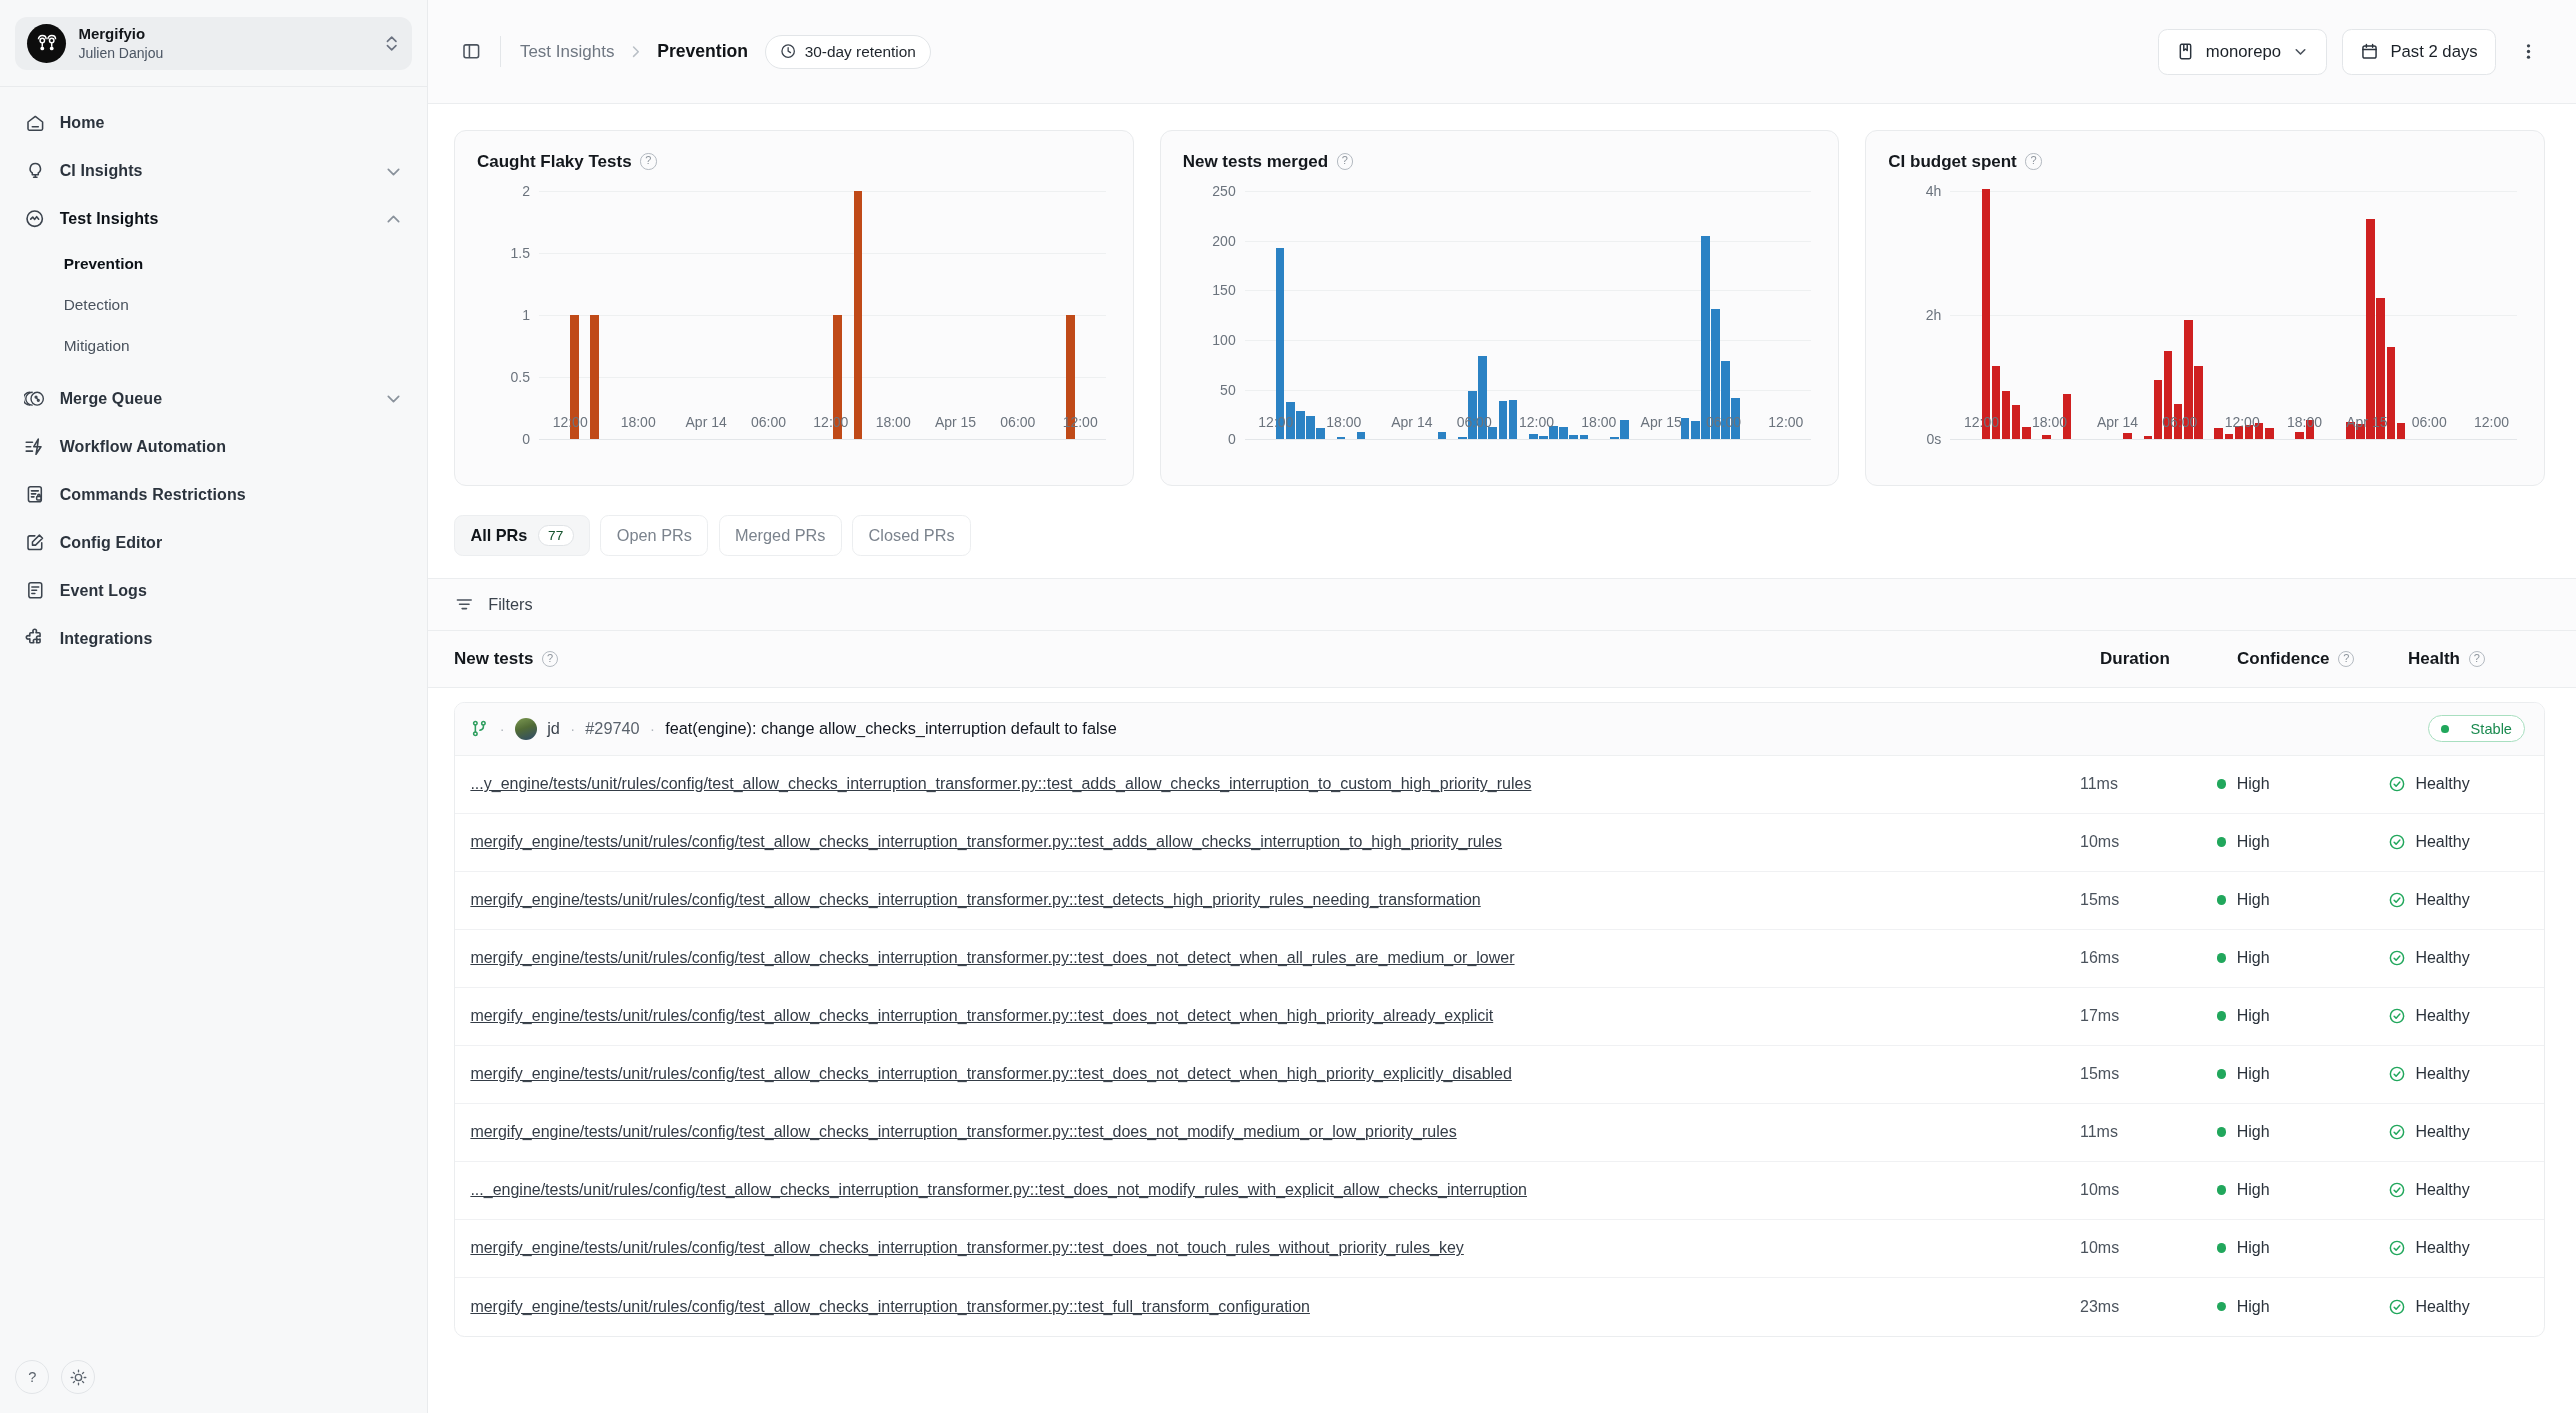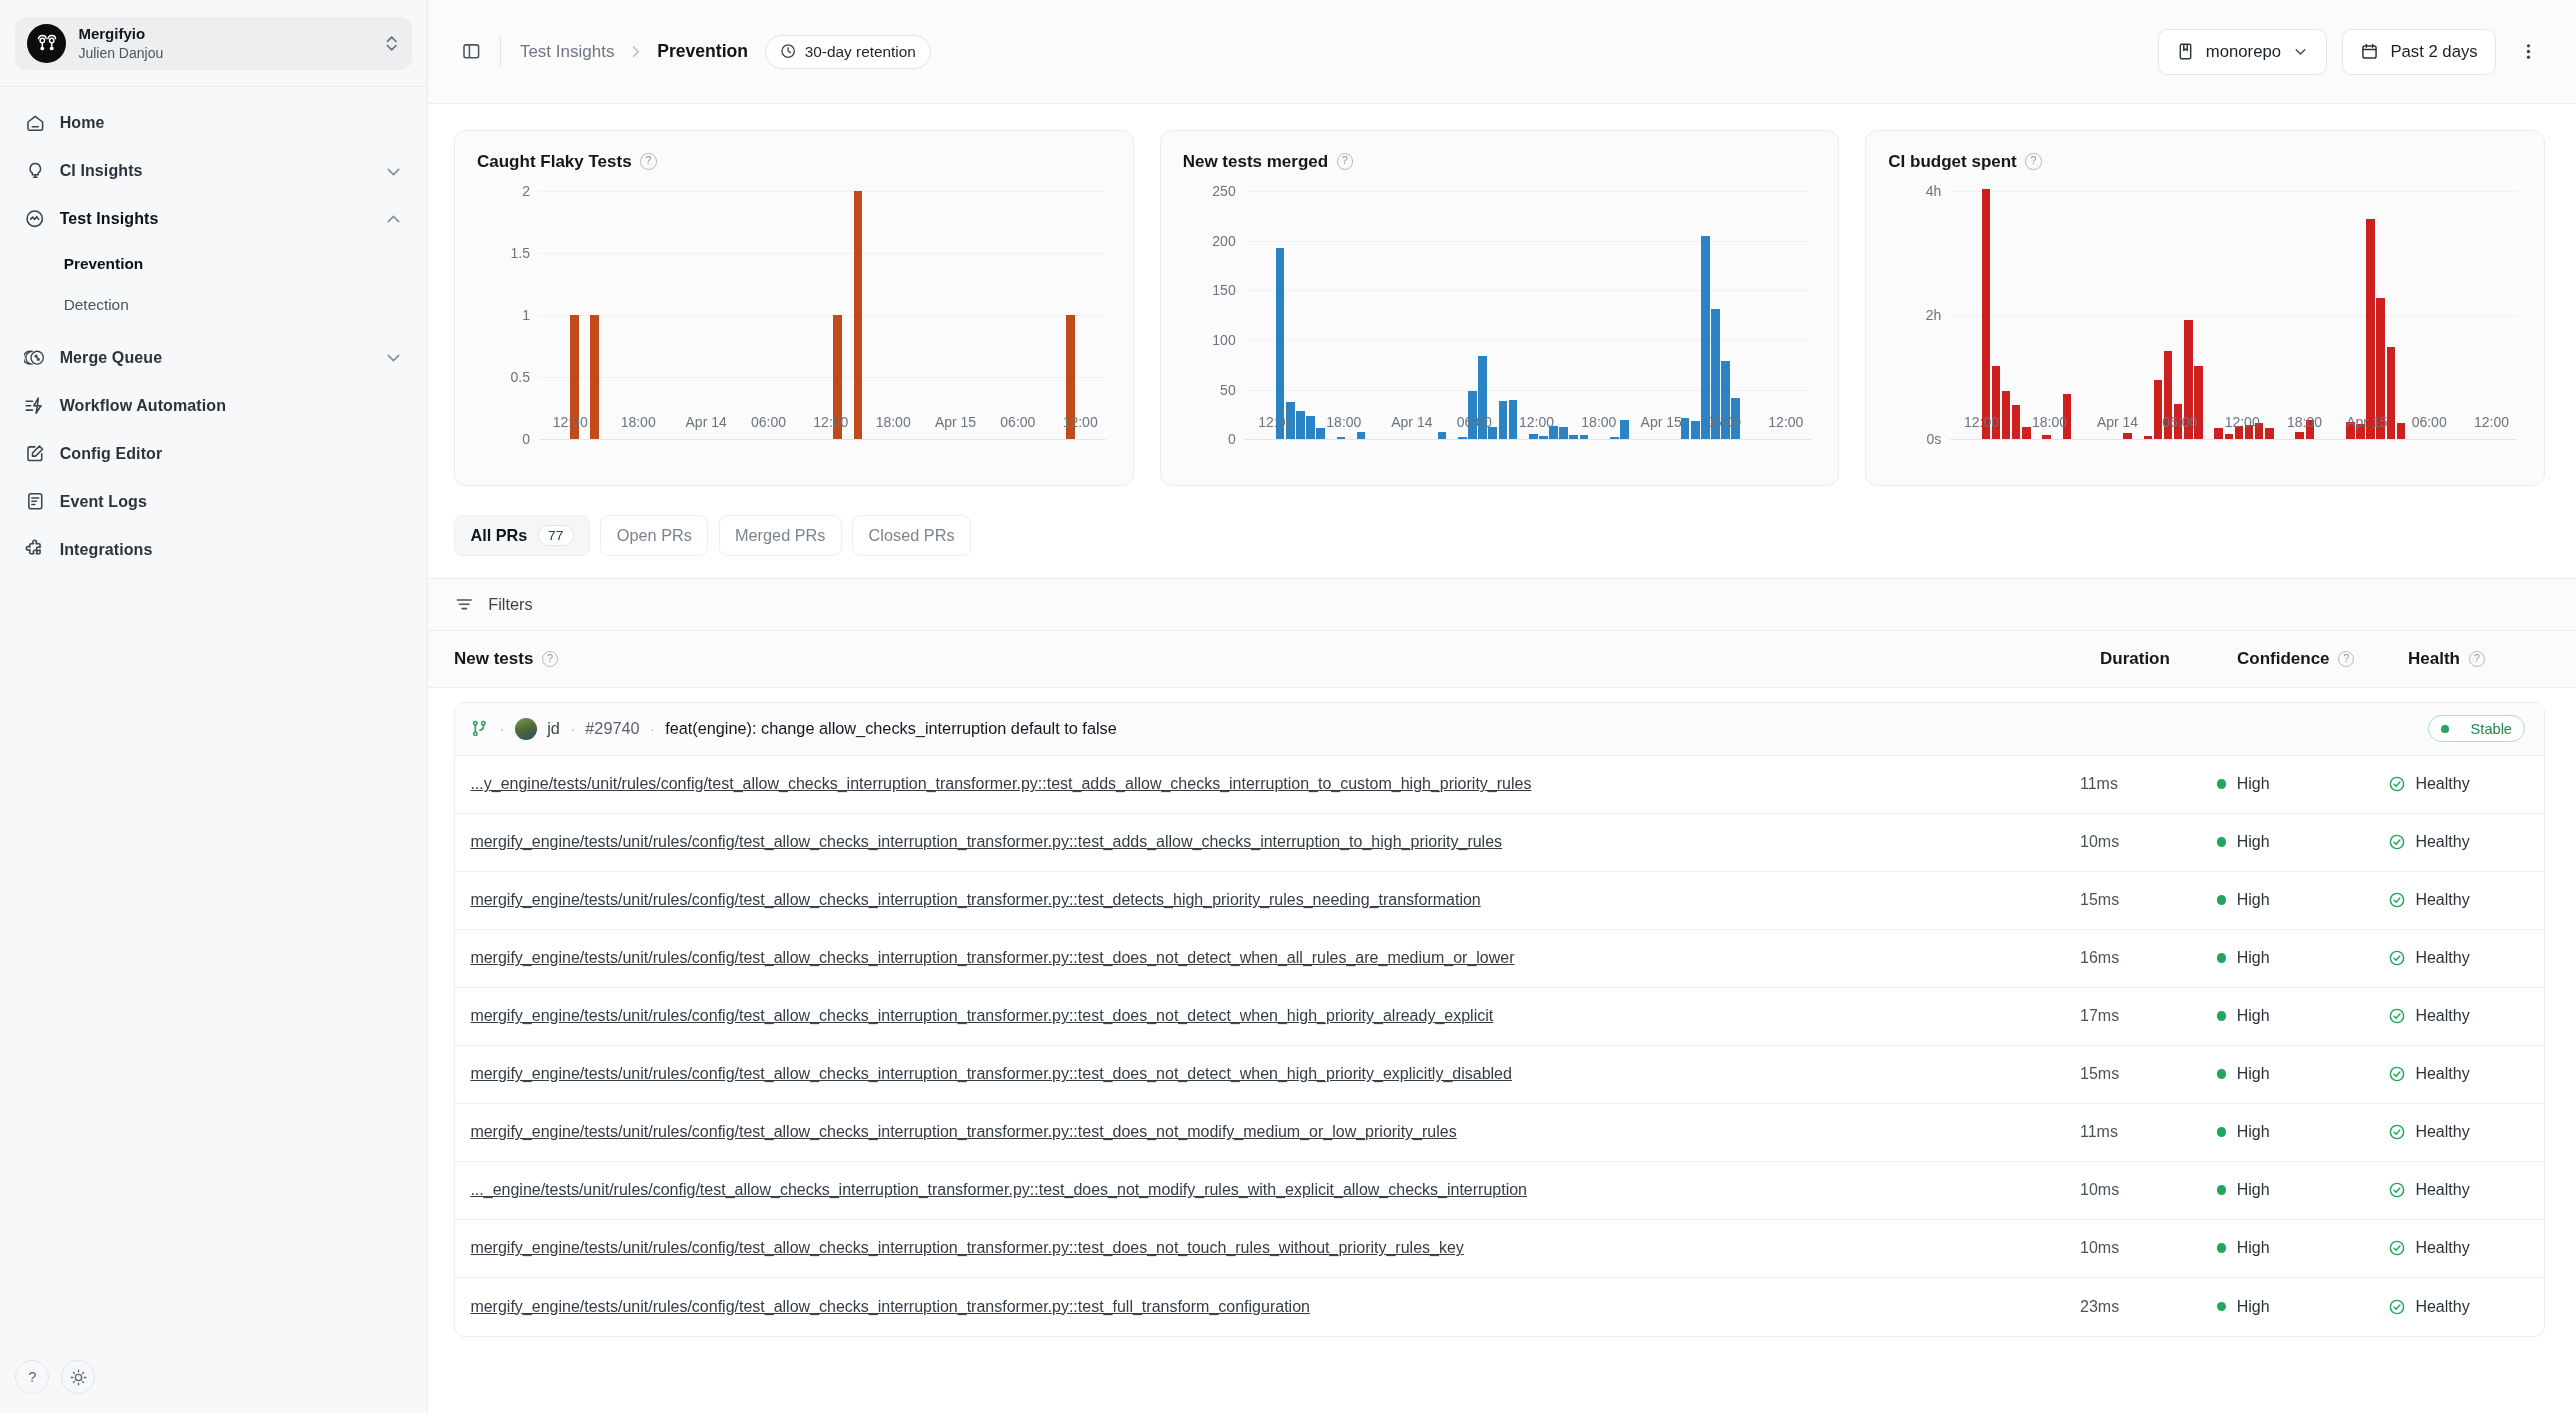--- a/index.html
+++ b/index.html
@@ -279,20 +279,21 @@
         <span class="nav-label">Test Insights</span>
         <span class="nav-chev">
           <svg width="19" height="19" viewBox="0 0 22 22" fill="none" stroke="currentColor" stroke-width="2" stroke-linecap="round" stroke-linejoin="round">
               <path d="M5 13.5l6-6 6 6"></path>
             </svg>
         </span>
       </div>
 
       <div class="sub-item active">Prevention</div>
       <div class="sub-item">Detection</div>
+      <div class="sub-item">Mitigation</div>
 
       <div class="nav-item" style="margin-top:8.6px;">
         <span class="ic">
           <svg width="21.4" height="21.4" viewBox="0 0 26 24" fill="none" stroke="currentColor" stroke-width="1.7" stroke-linecap="round">
             <path d="M7 4.2a7.8 7.8 0 0 0 0 15.6"></path>
               <path d="M10 4.2a7.8 7.8 0 0 0 0 15.6"></path>
             <ellipse cx="16" cy="12" rx="7.5" ry="7.8"></ellipse>
             <circle cx="14.6" cy="10" r="1.1"></circle>
               <circle cx="17.4" cy="14" r="1.1"></circle>
               <path d="M15.3 10.9l1.4 2.2"></path>
@@ -312,20 +313,33 @@
           <svg width="21.4" height="21.4" viewBox="0 0 24 24" fill="none" stroke="currentColor" stroke-width="1.8" stroke-linecap="round" stroke-linejoin="round">
             <path d="M2.5 7h7"></path>
               <path d="M2.5 12h5"></path>
               <path d="M2.5 17h7"></path>
             <path d="M16 3.5 11 12h4l-1.5 8.5L19 12h-4z"></path>
           </svg>
         </span>
         <span class="nav-label">Workflow Automation</span>
       </div>
 
+      <div class="nav-item">
+        <span class="ic">
+          <svg width="20.6" height="20.6" viewBox="0 0 24 24" fill="none" stroke="currentColor" stroke-width="1.8" stroke-linecap="round" stroke-linejoin="round">
+            <rect x="4" y="3.2" width="15" height="17.6" rx="2.4"></rect>
+            <path d="M7.5 8h8"></path>
+              <path d="M7.5 11.5h5"></path>
+              <path d="M7.5 15h3"></path>
+            <rect x="13.6" y="14.4" width="5.2" height="4.2" rx="1"></rect>
+              <path d="M14.9 14.4v-1.1a1.3 1.3 0 0 1 2.6 0v1.1"></path>
+          </svg>
+        </span>
+        <span class="nav-label">Commands Restrictions</span>
+      </div>
 
       <div class="nav-item">
         <span class="ic">
           <svg width="20.6" height="20.6" viewBox="0 0 24 24" fill="none" stroke="currentColor" stroke-width="1.8" stroke-linecap="round" stroke-linejoin="round">
             <path d="M19.5 12.5v5.8a2.2 2.2 0 0 1-2.2 2.2H5.7a2.2 2.2 0 0 1-2.2-2.2V6.7a2.2 2.2 0 0 1 2.2-2.2h5.8"></path>
             <path d="M16.8 3.6 20.4 7.2 12.3 15.3H8.7v-3.6z"></path>
           </svg>
         </span>
         <span class="nav-label">Config Editor</span>
       </div>

